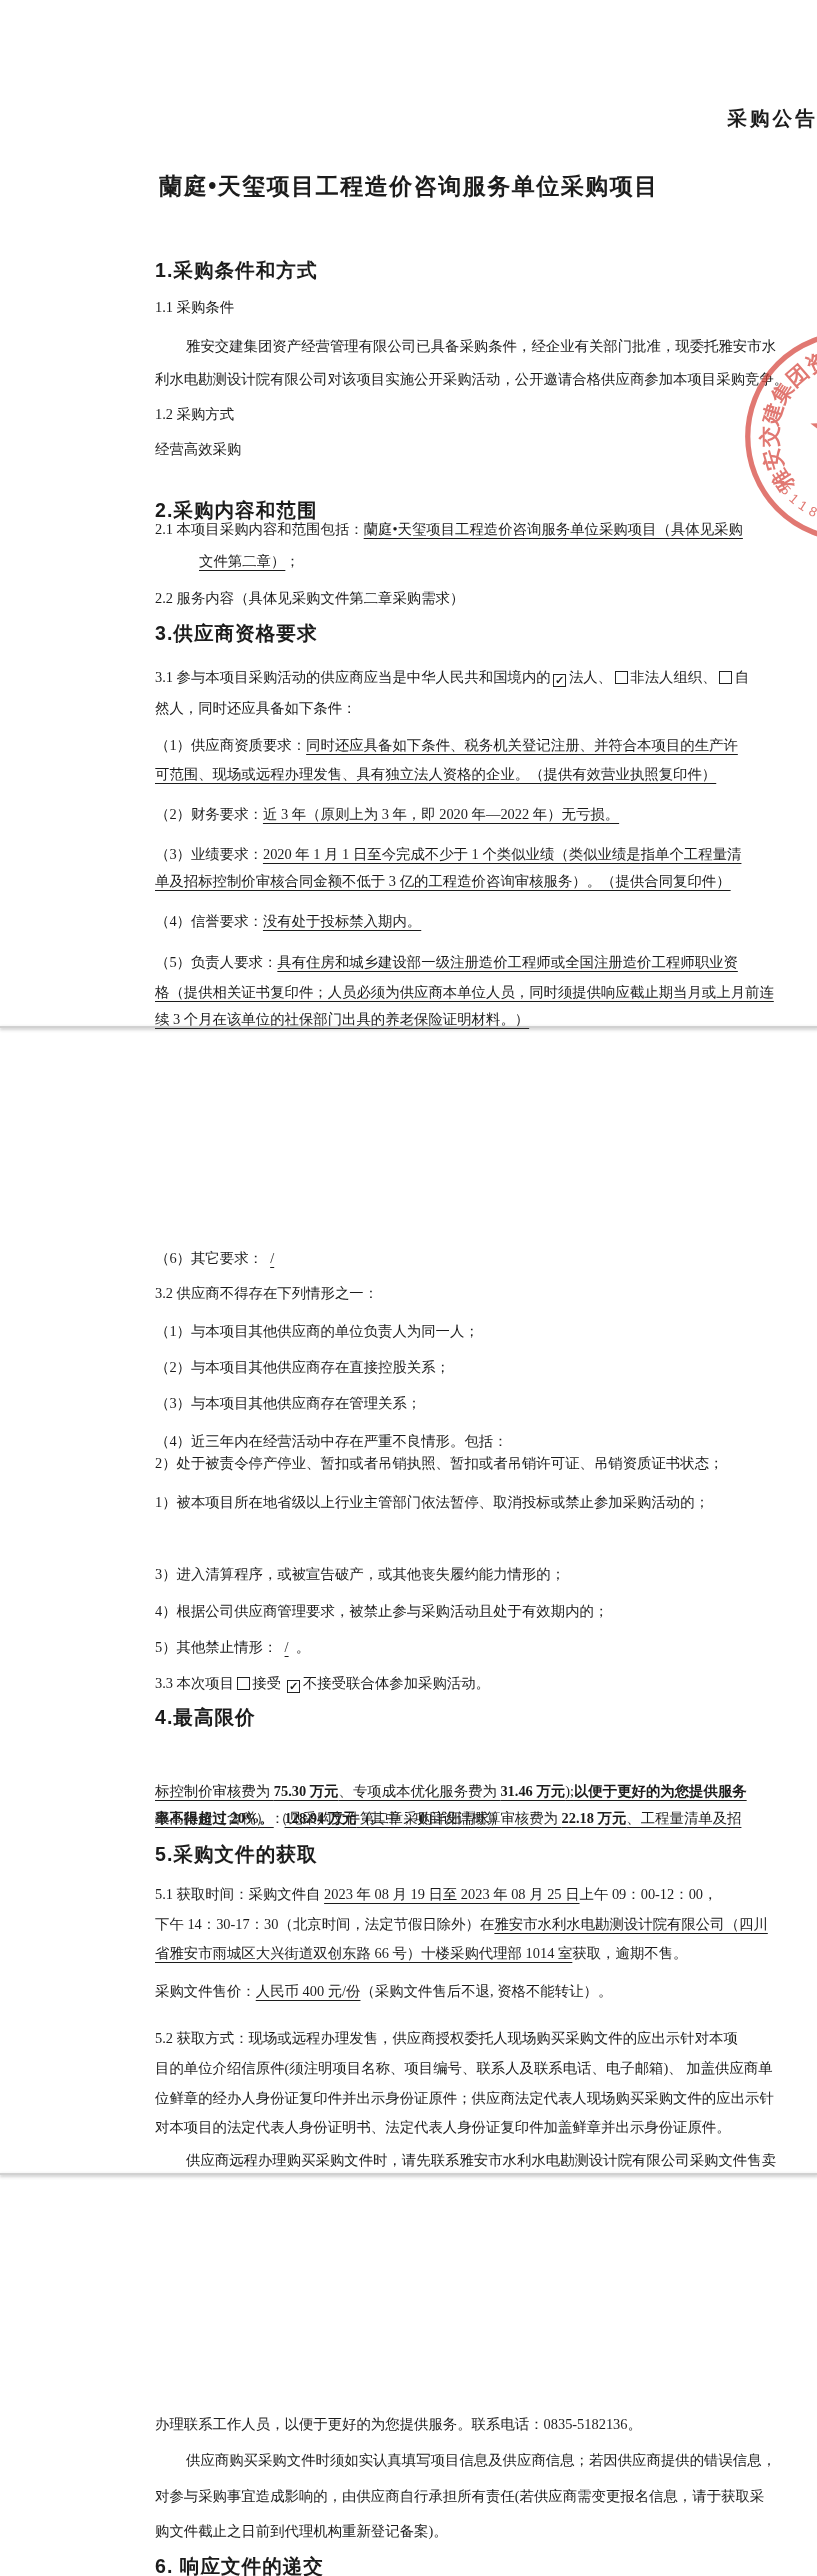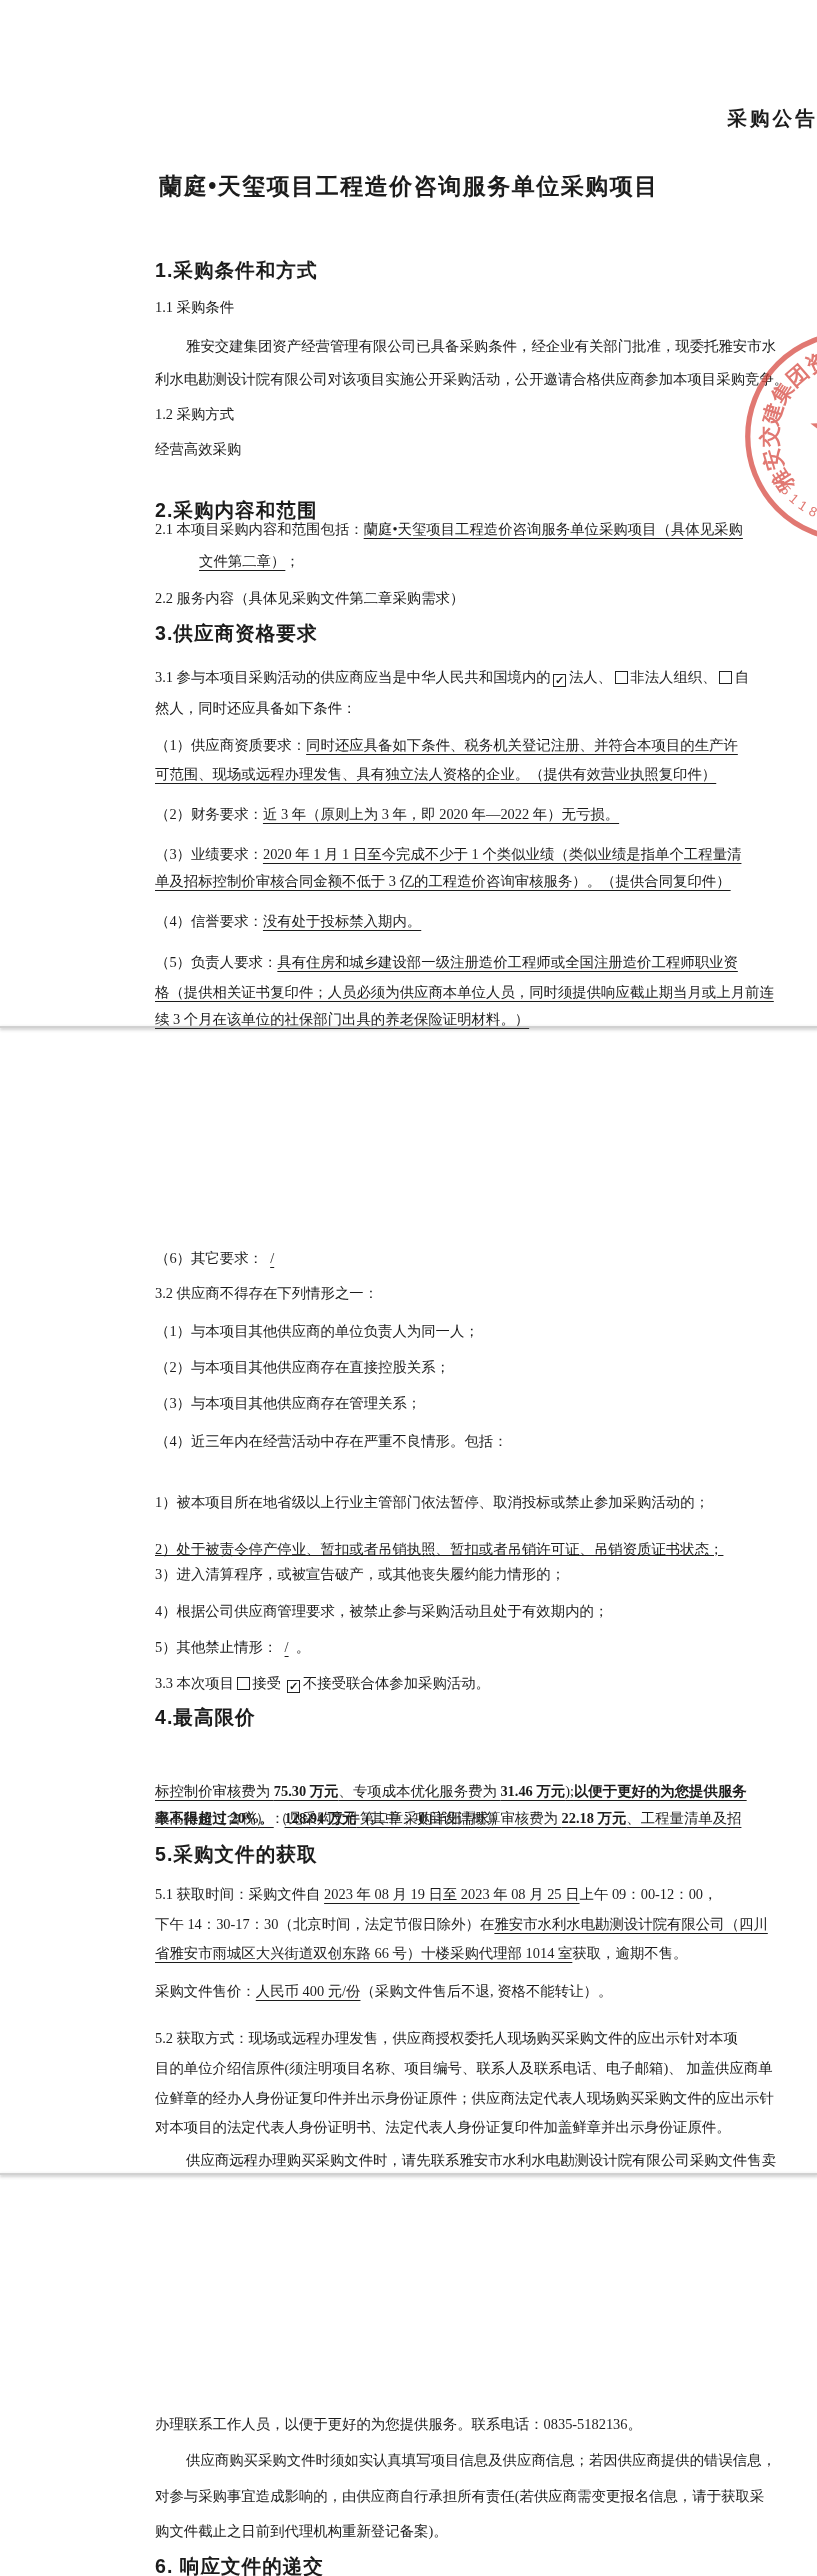--- a/index.html
+++ b/index.html
@@ -50,21 +50,21 @@
     <div class="line" style="top: 950px;"><span>（5）负责人要求：</span><span class="u">具有住房和城乡建设部一级注册造价工程师或全国注册造价工程师职业资</span></div>
     <div class="line" style="top: 980px;"><span class="u">格（提供相关证书复印件；人员必须为供应商本单位人员，同时须提供响应截止期当月或上月前连</span></div>
     <div class="line" style="top: 1007px;"><span class="u">续 3 个月在该单位的社保部门出具的养老保险证明材料。）</span></div>
     <div class="line" style="top: 1246px;"><span>（6）其它要求：</span><span class="u blank">/</span></div>
     <div class="line" style="top: 1281px;"><span>3.2 供应商不得存在下列情形之一：</span></div>
     <div class="line" style="top: 1319px;"><span>（1）与本项目其他供应商的单位负责人为同一人；</span></div>
     <div class="line" style="top: 1355px;"><span>（2）与本项目其他供应商存在直接控股关系；</span></div>
     <div class="line" style="top: 1391px;"><span>（3）与本项目其他供应商存在管理关系；</span></div>
     <div class="line" style="top: 1429px;"><span>（4）近三年内在经营活动中存在严重不良情形。包括：</span></div>
     <div class="line" style="top: 1490px;"><span>1）被本项目所在地省级以上行业主管部门依法暂停、取消投标或禁止参加采购活动的；</span></div>
-    <div class="line" style="top: 1537px; text-decoration: underline;"><span>2）处于被责令停产停业、暂扣或者吊销执照、暂扣或者吊销许可证、吊销资质证书状态；</span></div>
+    <div class="line" style="top: 1451px;"><span>2）处于被责令停产停业、暂扣或者吊销执照、暂扣或者吊销许可证、吊销资质证书状态；</span></div>
     <div class="line" style="top: 1562px;"><span>3）进入清算程序，或被宣告破产，或其他丧失履约能力情形的；</span></div>
     <div class="line" style="top: 1599px;"><span>4）根据公司供应商管理要求，被禁止参与采购活动且处于有效期内的；</span></div>
     <div class="line" style="top: 1635px;"><span>5）其他禁止情形：</span><span class="u blank">/</span><span>。</span></div>
     <div class="line" style="top: 1671px;"><span>3.3 本次项目</span><span class="cb"></span><span>接受 </span><span class="cb">✓</span><span>不接受联合体参加采购活动。</span></div>
     <div class="line h" style="top: 1705px;"><span>4.最高限价</span></div>
     <div class="line" style="top: 1806px;"><span>最高限价（含税）：</span><span class="u b">128.94 万元</span><span class="u">（其中，项目设计概算审核费为 </span><span class="u b">22.18 万元</span><span class="u">、工程量清单及招</span></div>
     <div class="line" style="top: 1779px;"><span class="u">标控制价审核费为 </span><span class="u b">75.30 万元</span><span class="u">、专项成本优化服务费为 </span><span class="u b">31.46 万元</span><span class="u">);</span><span class="u b">以便于更好的为您提供服务</span></div>
     <div class="line" style="top: 1806px;"><span class="u b">率不得超过 20%。</span><span>（见采购文件第二章采购详细需求）</span></div>
     <div class="line h" style="top: 1842px;"><span>5.采购文件的获取</span></div>
     <div class="line" style="top: 1882px;"><span>5.1 获取时间：采购文件自 </span><span class="u">2023 年 08 月 19 日至 2023 年 08 月 25 日</span><span>上午 09：00-12：00，</span></div>

